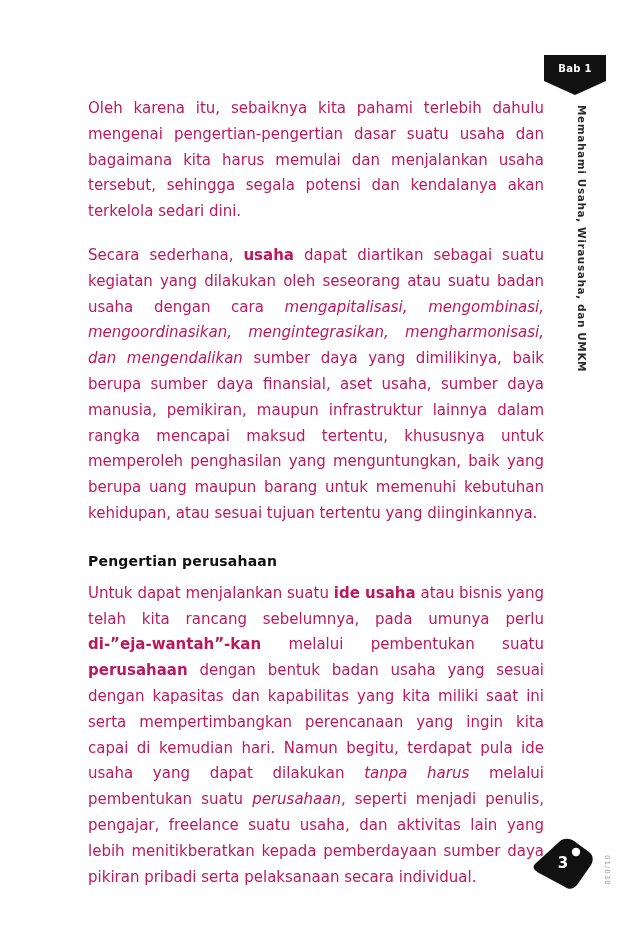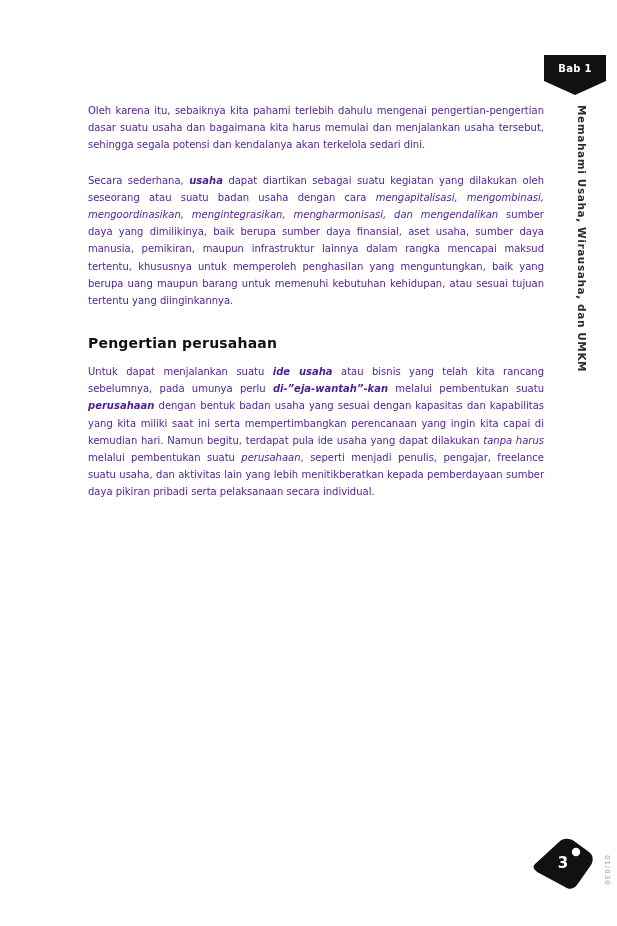--- a/index.html
+++ b/index.html
@@ -68,31 +68,31 @@
 
   
   .content {
     position: absolute;
     left: 88px;
     top: 96px;
     width: 456px;
   }
 
   p.body {
-    margin: 6px 0 18px 0;
-    font-size: 10px;
+    margin: 0 0 18px 0;
+    font-size: 15px;
     line-height: 1.72;
     text-align: justify;
     text-justify: inter-word;
-    color: #4c1d95;
+    color: #be185d;
   }
   p.body:last-child { margin-bottom: 0; }
 
   .it { font-style: italic; }
-  .bi { font-style: italic; font-weight: bold; }
+  .bi { font-weight: bold; }
 
   h2.heading {
     margin: 26px 0 12px 0;
     font-size: 14px;
     font-weight: bold;
     letter-spacing: 0.2px;
     color: #111111;
     font-family: "DejaVu Sans", sans-serif;
   }
 

